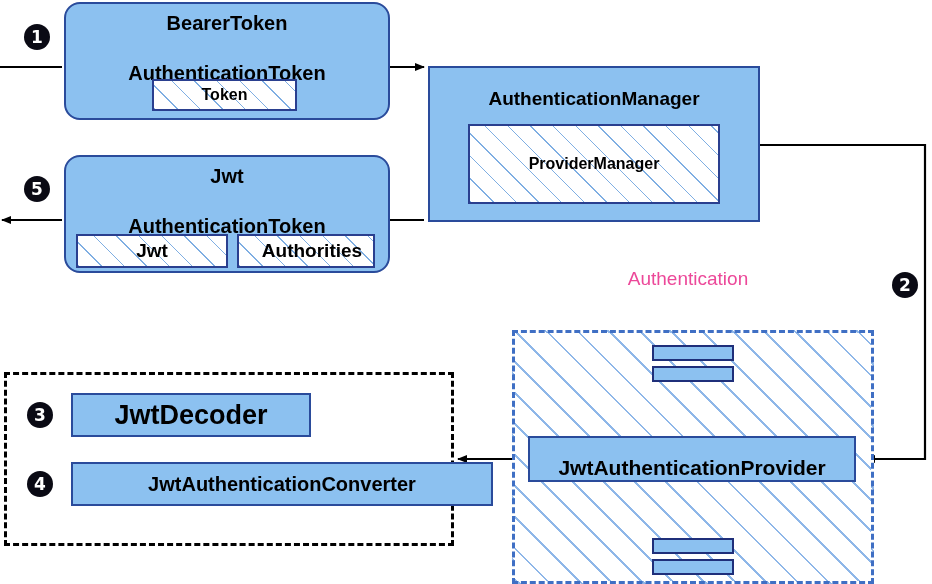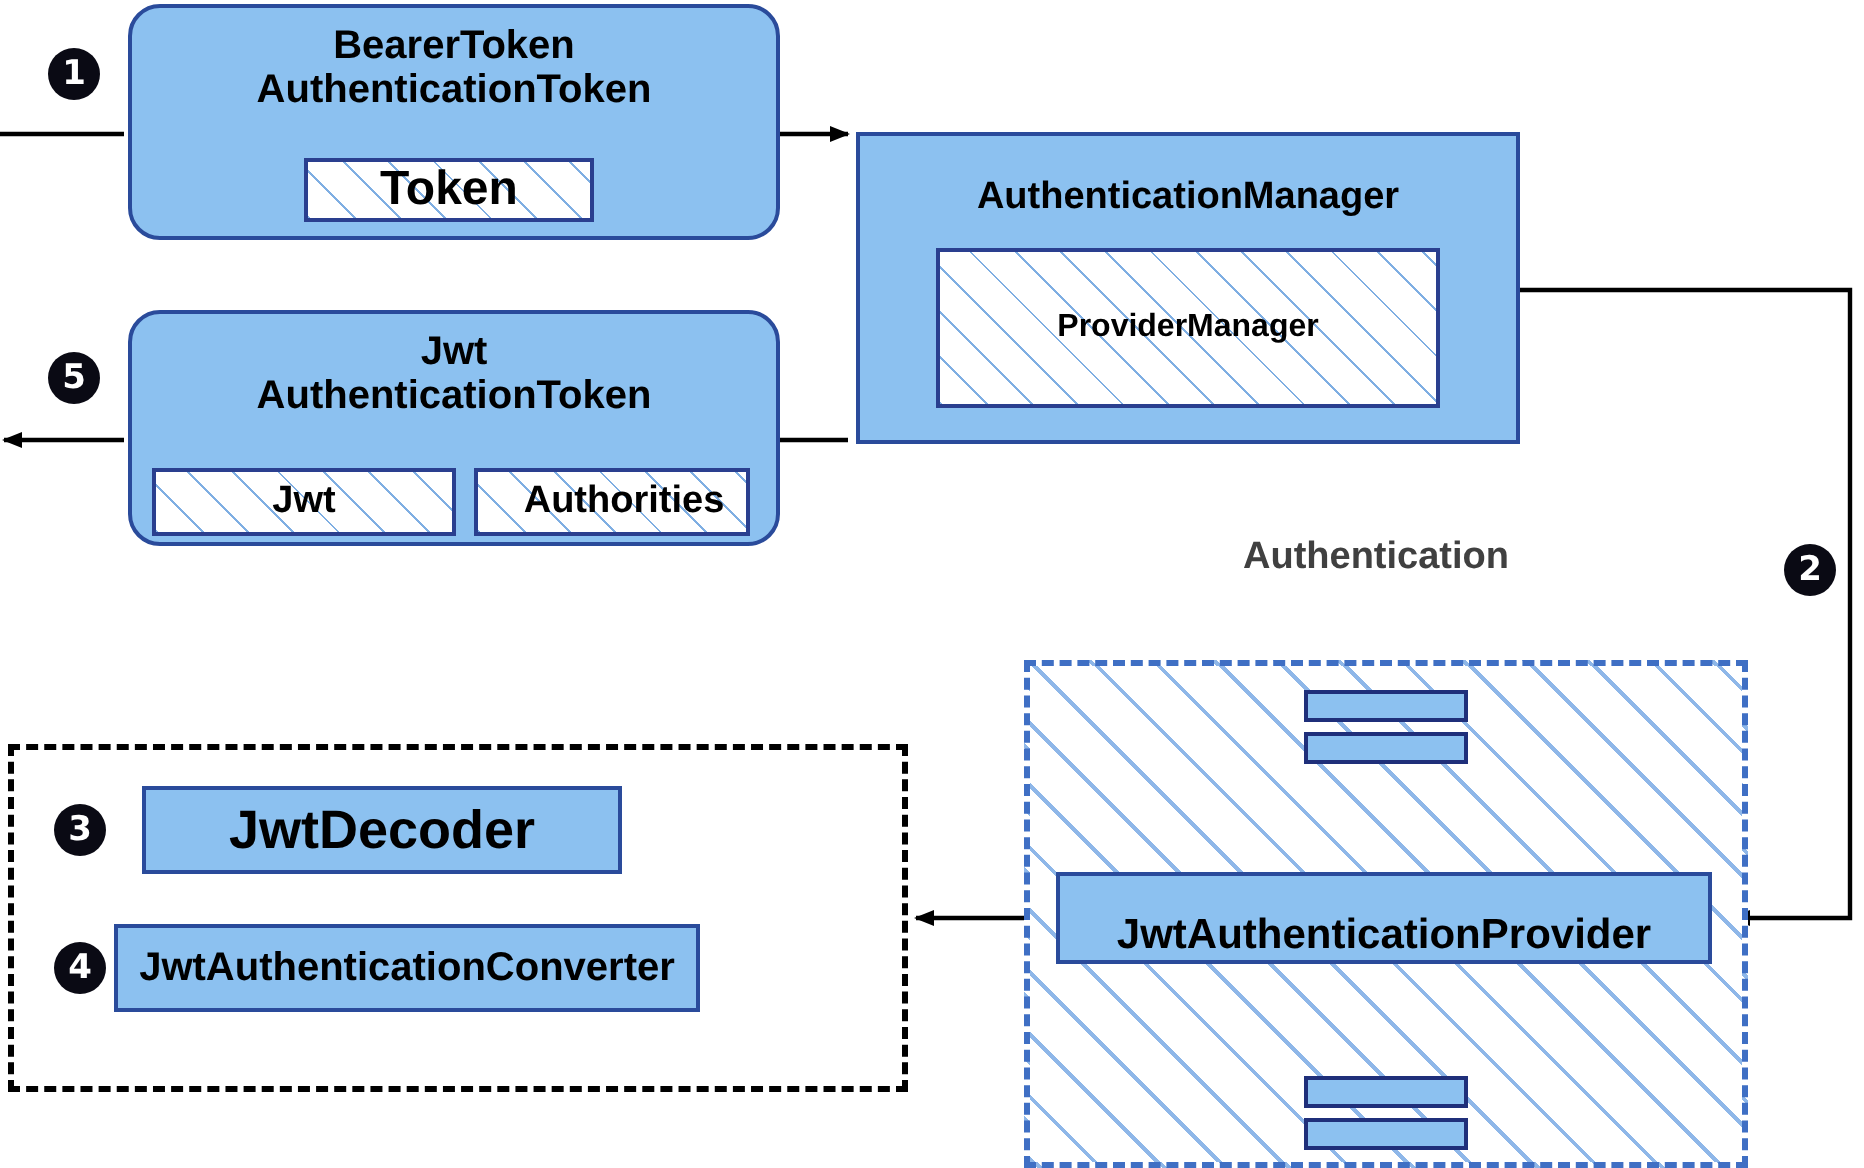--- a/index.html
+++ b/index.html
@@ -32,20 +32,21 @@
     box-sizing: border-box;
     background: #8CC1F0;
     border: 2px solid #2A4B9B;
     color: #000000;
     font-weight: bold;
     display: flex;
     align-items: center;
     justify-content: center;
     text-align: center;
     line-height: 1.12;
+    gap: 28px;
   }
   
   .node.sh::before,
   .node.sh::after {
     content: "";
     position: absolute;
     z-index: -1;
     border-radius: inherit;
   }
   .node.sh::before {
@@ -122,22 +123,22 @@
     display: flex;
     align-items: center;
     justify-content: center;
     line-height: 1;
     font-family: "DejaVu Sans", sans-serif;
   }
 
   
   .caption {
     position: absolute;
-    font-weight: bold;
-    color: #404040;
+    font-weight: normal;
+    color: #ec4899;
     text-align: center;
     line-height: 1.12;
   }
 </style>
 </head>
 <body>
 
 <div id="canvas">
 
   <svg class="svg-layer" viewBox="0 0 932 584" width="932" height="584" xmlns="http://www.w3.org/2000/svg">
@@ -187,21 +188,21 @@
     <span>AuthenticationManager</span>
   </div>
   <div class="hatch-box" style="left:468px; top:124px; width:252px; height:80px; font-size:16px;">
     <span>ProviderManager</span>
   </div>
 
   <div class="node sh rounded" style="left:64px; top:2px; width:326px; height:118px; font-size:20px; flex-direction:column; justify-content:flex-start; padding-top:8px;">
     <span>BearerToken</span>
     <span>AuthenticationToken</span>
   </div>
-  <div class="hatch-box" style="left:152px; top:79px; width:145px; height:32px; font-size:24px;">
+  <div class="hatch-box" style="left:152px; top:79px; width:145px; height:32px; font-size:16px;">
     <span>Token</span>
   </div>
 
   <div class="node sh rounded" style="left:64px; top:155px; width:326px; height:118px; font-size:20px; flex-direction:column; justify-content:flex-start; padding-top:8px;">
     <span>Jwt</span>
     <span>AuthenticationToken</span>
   </div>
   <div class="hatch-box" style="left:76px; top:234px; width:152px; height:34px; font-size:19px;">
     <span>Jwt</span>
   </div>
@@ -224,21 +225,21 @@
   <div class="node sh" style="left:528px; top:436px; width:328px; height:46px; font-size:21px;align-items:flex-end;">
     <span>JwtAuthenticationProvider</span>
   </div>
 
   <div class="dashed-black" style="left:4px; top:372px; width:450px; height:174px;"></div>
 
   <div class="node sh" style="left:71px; top:393px; width:240px; height:44px; font-size:27px;">
     <span>JwtDecoder</span>
   </div>
 
-  <div class="node sh" style="left:57px; top:462px; width:293px; height:44px; font-size:20px;">
+  <div class="node sh" style="left:71px; top:462px; width:422px; height:44px; font-size:20px;">
     <span>JwtAuthenticationConverter</span>
   </div>
 
   <div class="step" style="left:24px; top:24px;">
     <span>1</span>
   </div>
   <div class="step" style="left:24px; top:176px;">
     <span>5</span>
   </div>
   <div class="step" style="left:892px; top:272px;">

